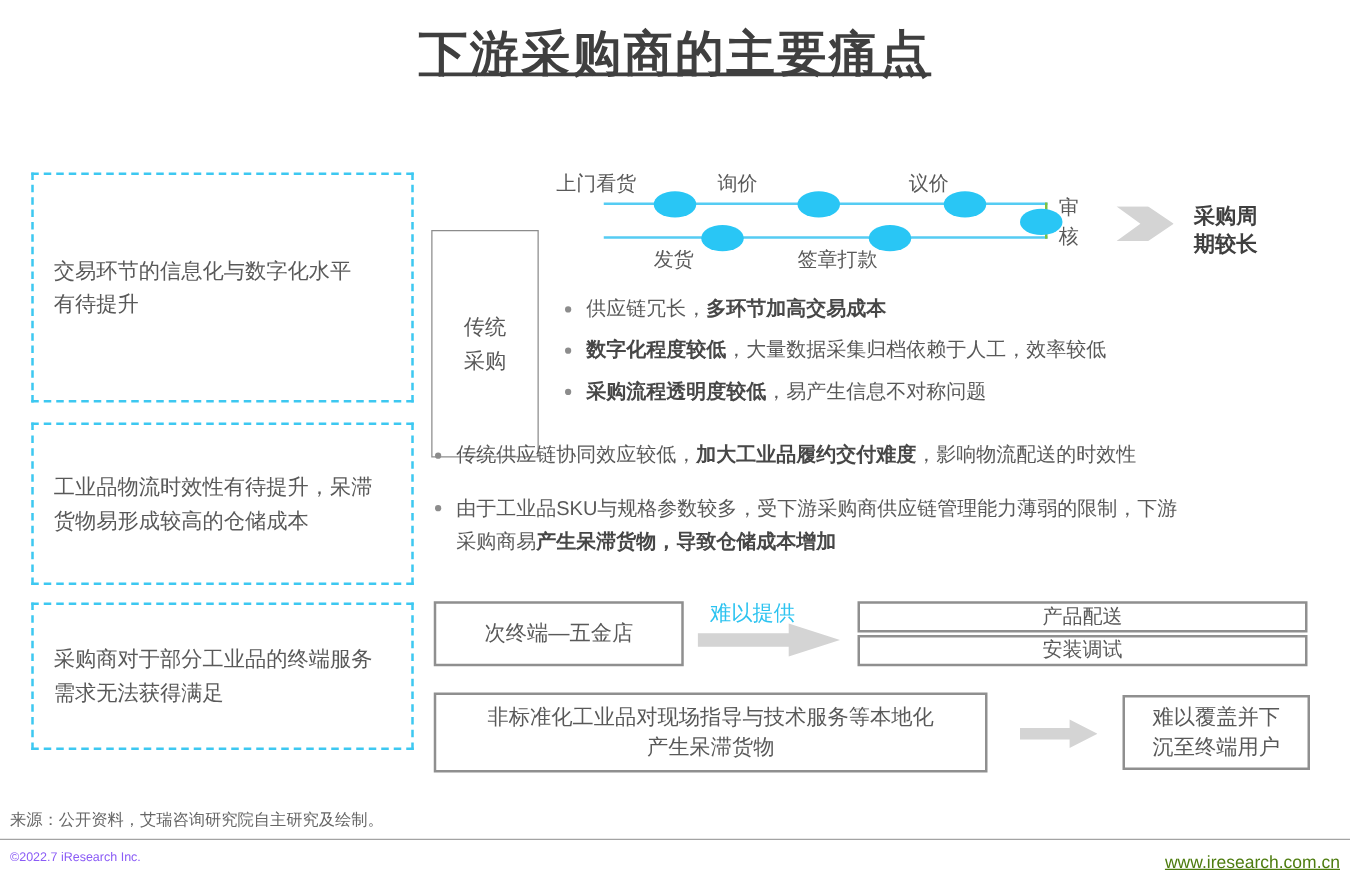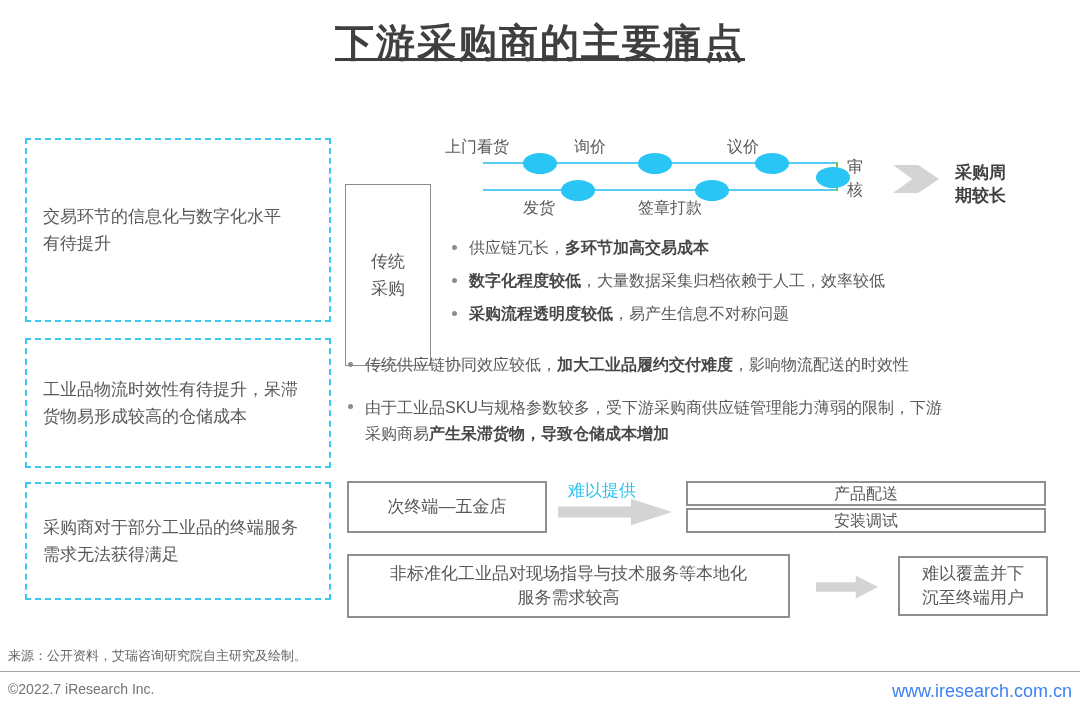--- a/index.html
+++ b/index.html
@@ -57,22 +57,22 @@
   }
   .block-arrow {
     background:#d4d4d4;
     clip-path:polygon(0 32%, 64% 32%, 64% 6%, 100% 50%, 64% 94%, 64% 68%, 0 68%);
   }
   .arrow-label { font-size:17px; color:#2cc3f0; }
 
   
   .src { left:8px; top:647px; font-size:13px; color:#666666; }
   .divider { left:0; top:671px; width:1080px; height:1px; background:#a3a3a3; }
-  .copy { left:8px; top:681px; font-size:14px; color:#737373; }
-  .site { right:8px; top:681px; font-size:18px; color:#3b82f6; }
+  .copy { left:8px; top:681px; font-size:10px; color:#8b5cf6; }
+  .site { right:8px; top:681px; font-size:14px; color:#4d7c0f;text-decoration:underline; }
 </style>
 </head>
 <body>
 
 <div id="page">
 
   <div class="abs title">下游采购商的主要痛点</div>
 
   <div class="abs pain-box pain1">
     <div class="pre">交易环节的信息化与数字化水平
@@ -148,21 +148,21 @@
   <div class="abs block-arrow" style="left:558px; top:497px; width:114px; height:30px;"></div>
   <div class="abs gbox" style="left:686px; top:481px; width:360px; height:25px; font-size:16px;">
     <div>产品配送</div>
   </div>
   <div class="abs gbox" style="left:686px; top:508px; width:360px; height:25px; font-size:16px;">
     <div>安装调试</div>
   </div>
 
   <div class="abs gbox" style="left:347px; top:554px; width:443px; height:64px;">
     <div class="pre">非标准化工业品对现场指导与技术服务等本地化
-服务需求较高</div>
+产生呆滞货物</div>
   </div>
   <div class="abs block-arrow" style="left:816px; top:574px; width:62px; height:26px;"></div>
   <div class="abs gbox" style="left:898px; top:556px; width:150px; height:60px;">
     <div class="pre">难以覆盖并下
 沉至终端用户</div>
   </div>
 
   <div class="abs src">来源：公开资料，艾瑞咨询研究院自主研究及绘制。</div>
   <div class="abs divider"></div>
   <div class="abs copy">©2022.7 iResearch Inc.</div>

